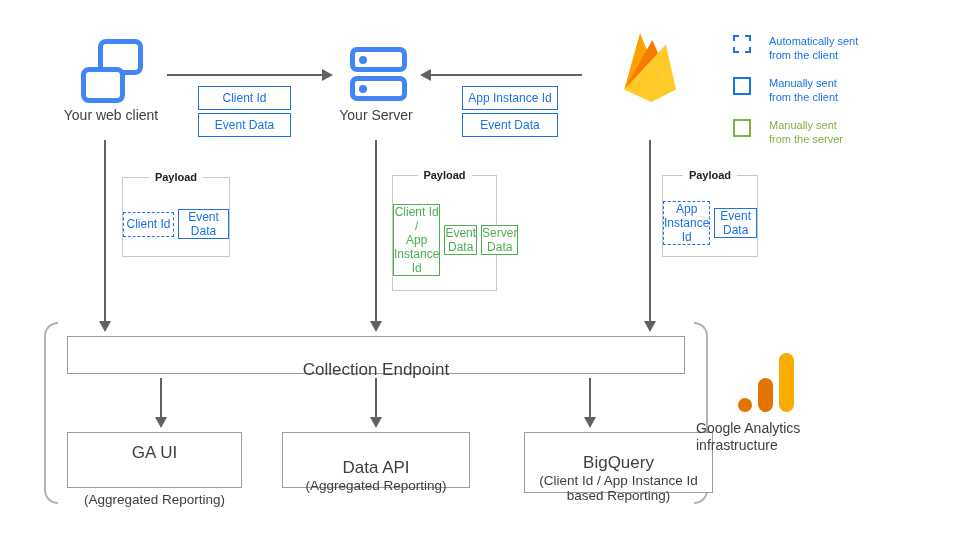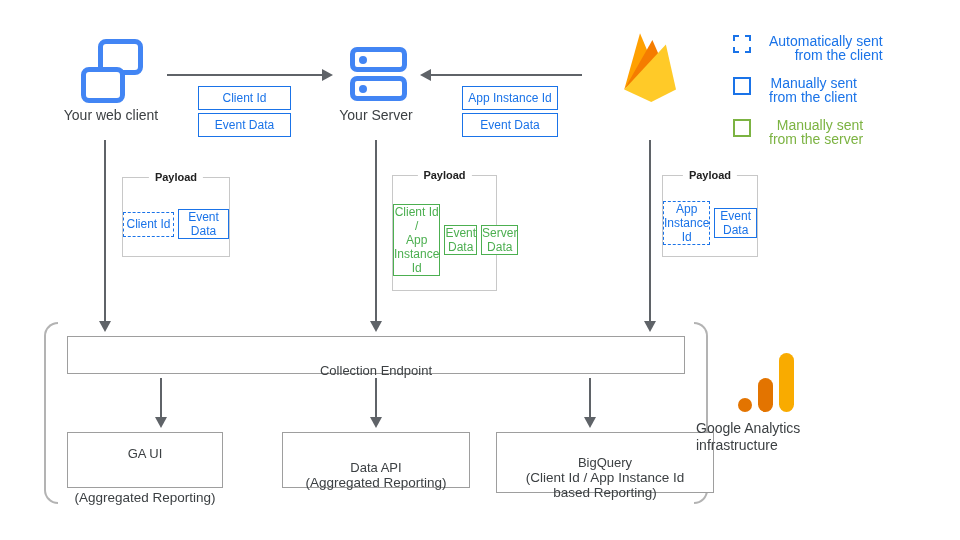--- a/index.html
+++ b/index.html
@@ -48,21 +48,21 @@
   .payload{position:absolute;border:1px solid #c8c8c8;background:#fff;box-sizing:border-box;
            display:flex;flex-direction:row;align-items:center;gap:4px;padding-top:14px;}
   .payload .ptitle{position:absolute;top:-7px;left:50%;transform:translateX(-50%);
            background:#fff;padding:0 6px;font-size:11px;font-weight:bold;color:#212121;white-space:nowrap;}
   .payload .tag{width:80px;min-height:25px;}
 
   
   .gbox{position:absolute;border:1px solid #9e9e9e;background:#fff;box-sizing:border-box;
         display:flex;flex-direction:column;align-items:center;justify-content:center;
         text-align:center;color:#3c4043;}
-  .gbox .title{font-size:13px;margin-top:30px;}
+  .gbox .title{font-size:17px;margin-top:30px;}
   .gbox .sub{font-size:13.5px;}
 
   
   .bracket{position:absolute;top:322px;height:182px;width:14px;box-sizing:border-box;}
   .bracket.left{left:44px;border:2px solid #b3b3b3;border-right:none;border-radius:16px 0 0 16px;}
   .bracket.right{left:694px;border:2px solid #b3b3b3;border-left:none;border-radius:0 16px 16px 0;}
 
   
   .galogo{position:absolute;left:738px;top:353px;width:58px;height:59px;}
   .galogo .dot{position:absolute;left:0;top:45px;width:14px;height:14px;border-radius:50%;background:#E37400;}
@@ -70,21 +70,21 @@
   .galogo .tall{position:absolute;left:41px;top:0;width:15px;height:59px;border-radius:8px;background:#F9AB00;}
   .infra-label{position:absolute;left:696px;top:420px;width:142px;text-align:left;
                font-size:14px;line-height:17px;color:#3c4043;}
 
   
   .legend-row{position:absolute;left:733px;display:flex;gap:18px;}
   .swatch{width:18px;height:18px;box-sizing:border-box;background:#fff;flex:none;}
   .sw-dashed-blue{border:2px dashed #1a73e8;}
   .sw-solid-blue{border:2px solid #1a73e8;}
   .sw-solid-green{border:2px solid #7CB342;}
-  .legend-text{font-size:14px;line-height:14px;font-weight:500;margin-top:-1px;text-align:right;}
+  .legend-text{font-size:11px;line-height:14px;font-weight:500;margin-top:-1px;}
   .lt-blue{color:#1a73e8;} .lt-green{color:#7CB342;}
 </style>
 </head>
 <body>
 
 <div class="canvas">
 
   <div class="webicon">
     <div class="back"></div>
     <div class="front"></div>
@@ -143,29 +143,29 @@
   <div class="bracket right"></div>
 
   <div class="gbox" style="left:67px;top:336px;width:618px;height:38px;">
     <div class="title">Collection Endpoint</div>
   </div>
 
   <div class="varrow" style="left:160px;top:378px;height:40px;"></div>
   <div class="varrow" style="left:375px;top:378px;height:40px;"></div>
   <div class="varrow" style="left:589px;top:378px;height:40px;"></div>
 
-  <div class="gbox" style="left:67px;top:432px;width:156px;height:56px;gap:29px;">
+  <div class="gbox" style="left:67px;top:432px;width:175px;height:56px;gap:29px;">
     <div class="title">GA UI</div>
     <div class="sub pre">(Aggregated Reporting)</div>
   </div>
   <div class="gbox" style="left:282px;top:432px;width:188px;height:56px;align-items:center;">
     <div class="title">Data API</div>
     <div class="sub pre">(Aggregated Reporting)</div>
   </div>
-  <div class="gbox" style="left:496px;top:432px;width:218px;height:61px;">
+  <div class="gbox" style="left:524px;top:432px;width:189px;height:61px;">
     <div class="title">BigQuery</div>
     <div class="sub pre">(Client Id / App Instance Id
 based Reporting)</div>
   </div>
 
   <div class="galogo">
     <div class="dot"></div>
     <div class="med"></div>
     <div class="tall"></div>
   </div>

